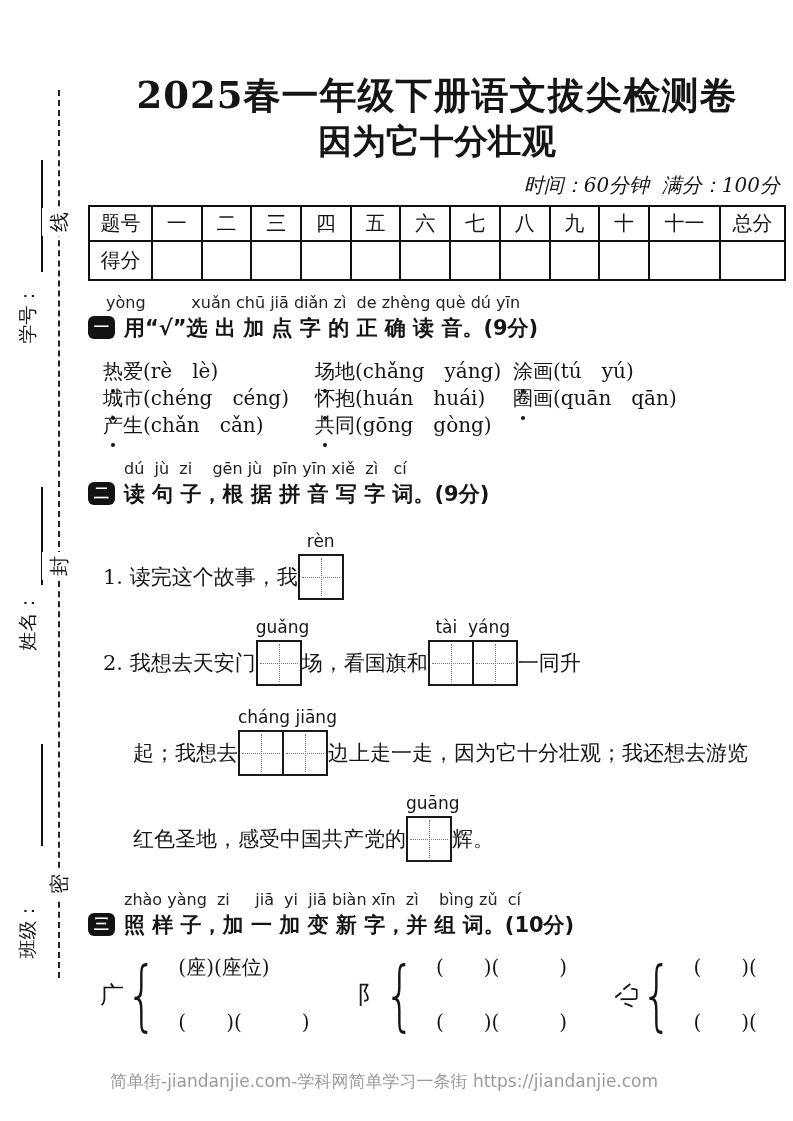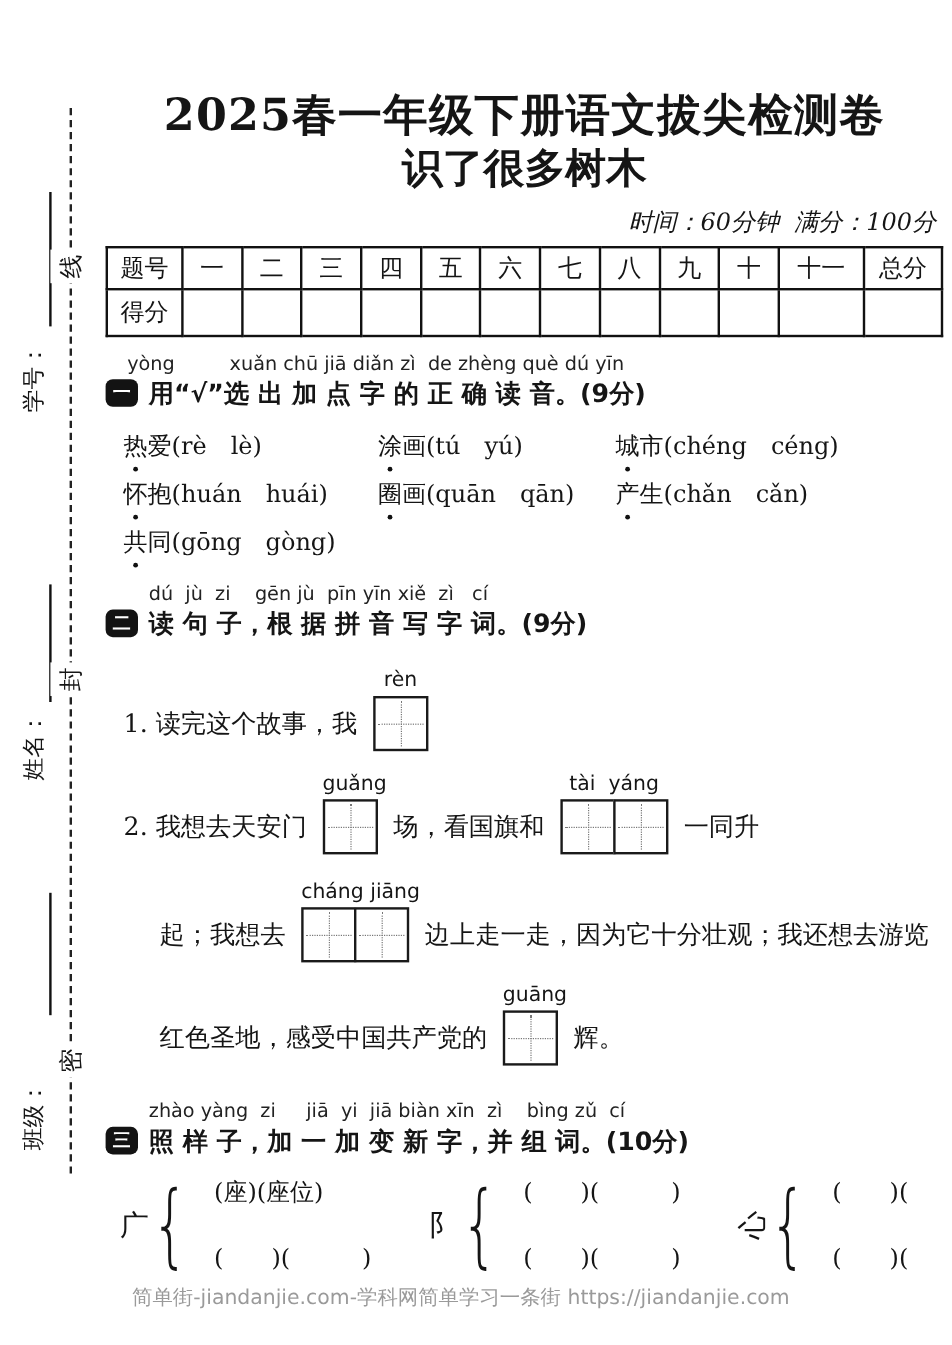--- a/index.html
+++ b/index.html
@@ -37,29 +37,29 @@
   .w-num{width:47px;}
   .w-eleven{width:68px;}
   .w-total{width:62px;}
   
   .sec-pinyin{font-size:16px;line-height:1;white-space:pre;color:#222;}
   .sec-head{display:flex;align-items:center;gap:9px;font-size:21px;font-weight:700;
     margin-top:3px;white-space:pre;}
   .badge{flex:0 0 auto;width:27px;height:23px;background:#131313;border-radius:6px;
     color:#fff;text-align:center;line-height:23px;font-size:15px;font-weight:700;}
   
-  .word-grid{display:grid;grid-template-columns:212px 198px 1fr;row-gap:13px;
+  .word-grid{display:grid;grid-template-columns:212px 198px 1fr;
     margin:16px 0 0 15px;font-size:20px;font-family:"DejaVu Serif",serif;}
   .word-item{white-space:pre;}
   .dotted{position:relative;display:inline-block;}
   .dotted::after{content:"";position:absolute;left:50%;bottom:-8px;transform:translateX(-50%);
     width:4px;height:4px;background:#111;border-radius:50%;}
   
   .wline{display:flex;align-items:center;font-size:21px;font-family:"DejaVu Serif",serif;white-space:pre;}
-  .tian-group{position:relative;display:inline-flex;margin:0 13px;}
+  .tian-group{position:relative;display:inline-flex;margin:0 0;}
   .tian-pinyin{position:absolute;top:-23px;left:0;right:0;text-align:center;font-size:17px;
     font-family:"DejaVu Sans",sans-serif;white-space:pre;}
   .tian-cell{width:46px;height:46px;border:2px solid #1a1a1a;position:relative;background:#fff;box-sizing:border-box;}
   .tian-cell+.tian-cell{margin-left:-2px;}
   .tian-cell::before{content:"";position:absolute;left:50%;top:2px;bottom:2px;border-left:1px dotted #777;}
   .tian-cell::after{content:"";position:absolute;top:50%;left:2px;right:2px;border-top:1px dotted #777;}
   #s2-s1{margin:46px 0 0 15px;}
   #s2-l1{margin:40px 0 0 15px;}
   #s2-l2{margin:44px 0 0 45px;}
   #s2-l3{margin:40px 0 0 45px;}
@@ -90,21 +90,21 @@
   <span class="seal-char" style="top:549px;">封</span>
   <span class="seal-char" style="top:867px;">密</span>
   <span class="side-label" style="top:302px;">学号：</span>
   <span class="side-label" style="top:609px;">姓名：</span>
   <span class="side-label" style="top:917px;">班级：</span>
 </aside>
 
 <main class="content">
 
   <h1 class="title">2025春一年级下册语文拔尖检测卷</h1>
-  <h2 class="subtitle">识了很多树木</h2>
+  <h2 class="subtitle">因为它十分壮观</h2>
   <div class="info">时间：60分钟  满分：100分</div>
 
   <table class="score-table">
     <tbody>
         <tr>
       <td class="w-label">题号</td>
       <td class="w-num">一</td>
       <td class="w-num">二</td>
       <td class="w-num">三</td>
       <td class="w-num">四</td>
@@ -135,20 +135,21 @@
   </tbody>
     </table>
 
   <div class="sec-pinyin mt-pin1">yòng         xuǎn chū jiā diǎn zì  de zhèng què dú yīn</div>
   <div class="sec-head">
     <span class="badge">一</span>
     <span>用“√”选 出 加 点 字 的 正 确 读 音。(9分)</span>
   </div>
   <div class="word-grid">
     <span class="word-item"><span class="dotted">热</span><span>爱(rè　lè)</span></span>
+    <span class="word-item"><span class="dotted">场</span><span>地(chǎng　yáng)</span></span>
     <span class="word-item"><span class="dotted">涂</span><span>画(tú　yú)</span></span>
     <span class="word-item"><span class="dotted">城</span><span>市(chéng　céng)</span></span>
     <span class="word-item"><span class="dotted">怀</span><span>抱(huán　huái)</span></span>
     <span class="word-item"><span class="dotted">圈</span><span>画(quān　qān)</span></span>
     <span class="word-item"><span class="dotted">产</span><span>生(chǎn　cǎn)</span></span>
     <span class="word-item"><span class="dotted">共</span><span>同(gōng　gòng)</span></span>
   </div>
 
   <div class="sec-pinyin mt-pin2">dú  jù  zi    gēn jù  pīn yīn xiě  zì   cí</div>
   <div class="sec-head">

